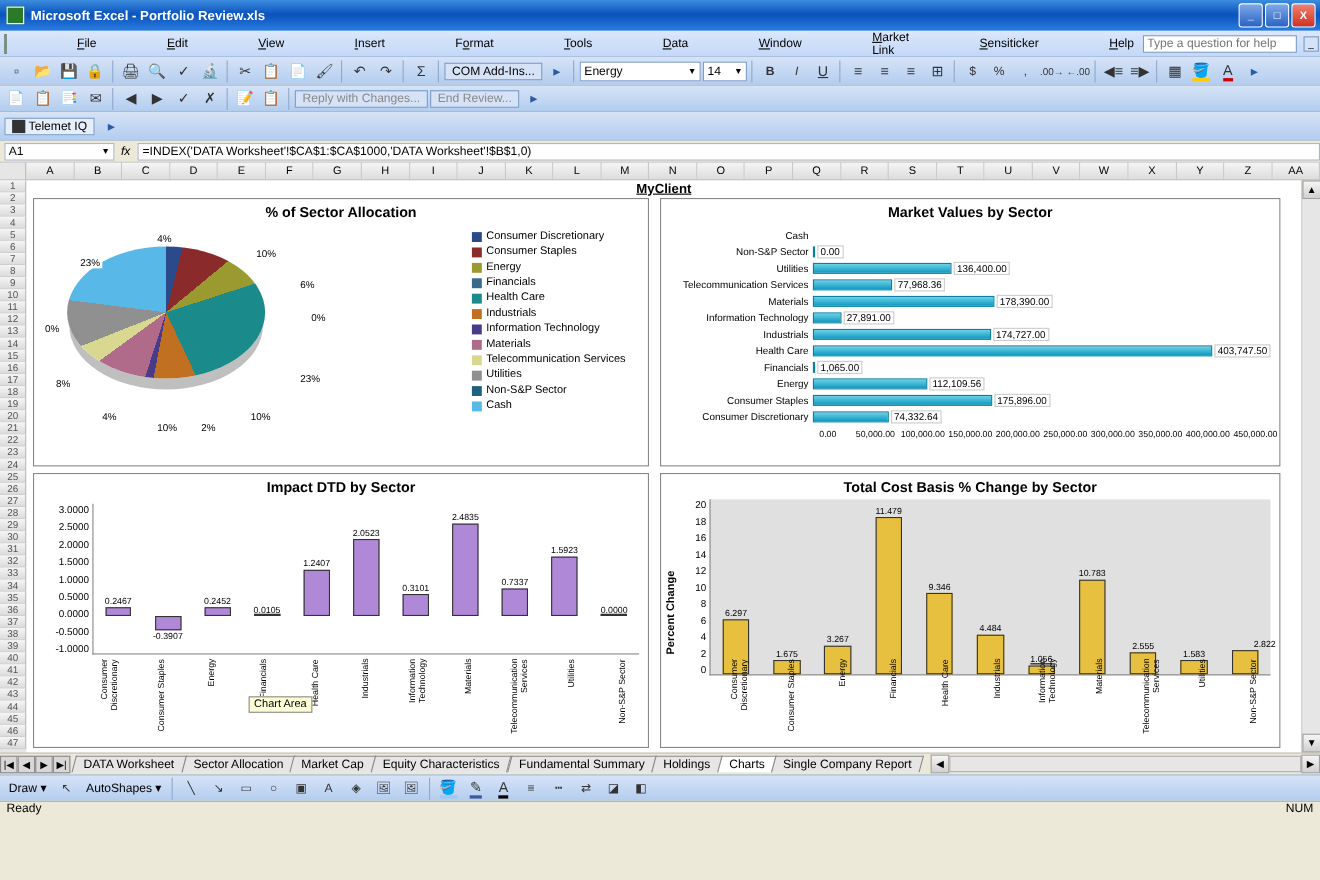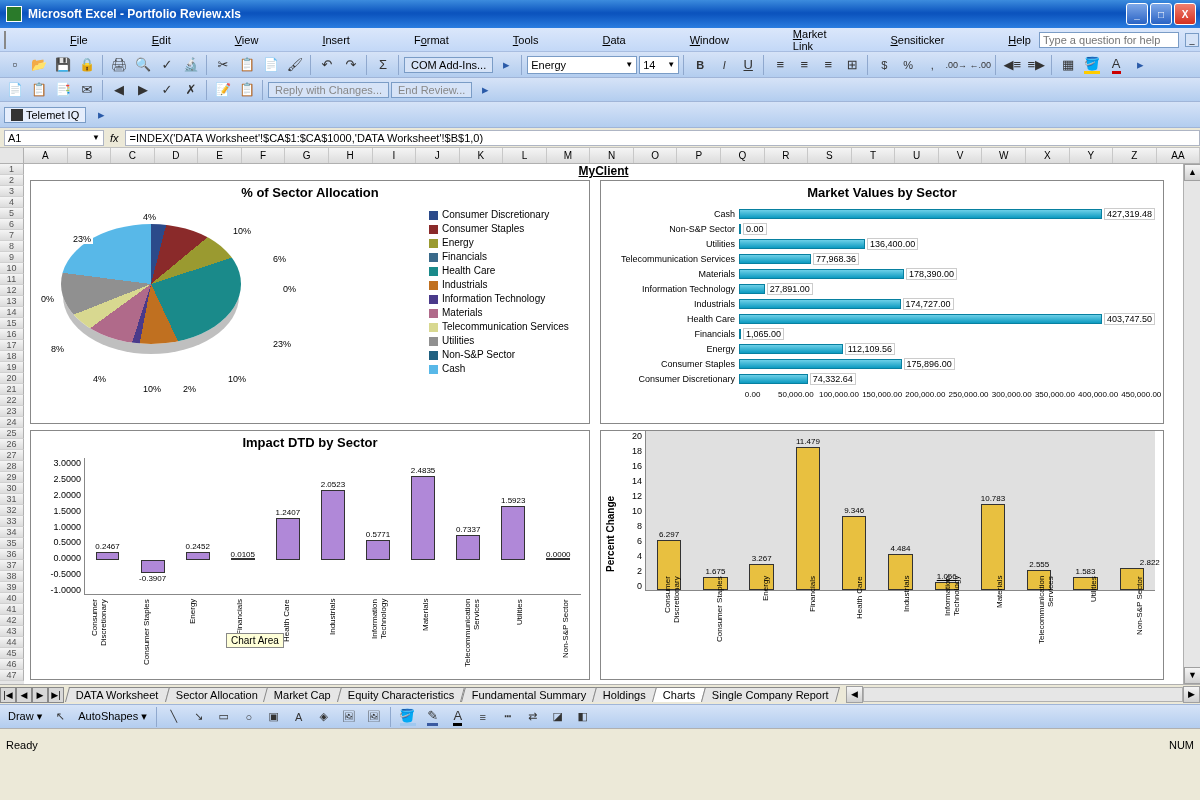--- a/index.html
+++ b/index.html
@@ -61,21 +61,21 @@
 .sheet-tab span { display: inline-block; transform: skewX(15deg); }
 .sheet-tab.active { background: #fff; font-weight: normal; }
 .hscroll { flex: 1; display: flex; align-items: center; margin-left: 8px; }
 .hscroll .htrack { flex: 1; height: 15px; background: #e6e6e6; border: 1px solid #b0b0b0; }
 
 
 .drawbar { height: 24px; background: linear-gradient(#d6e3f7,#b3cdef); display: flex; align-items: center; padding: 0 4px; gap: 3px; border-top: 1px solid #a0b5d8; font-size: 11px; }
 .drawbar .dtext { padding: 0 4px; }
 
 
-.statusbar { height: 20px; background: #ece9d8; border-top: 1px solid #b0b0b0; display: flex; align-items: center; padding: 16px 6px; font-size: 11px; }
+.statusbar { height: 20px; background: #ece9d8; border-top: 1px solid #b0b0b0; display: flex; align-items: flex-start; padding: 0 6px; font-size: 11px; }
 .statusbar .right { margin-left: auto; display: flex; gap: 20px; }
 
 
 .myclient-label { position: absolute; left: 0; right: 0; top: 0; text-align: center; font-weight: bold; font-size: 12px; text-decoration: underline; }
 .chart-box { position: absolute; border: 1px solid #888; background: #fff; }
 .chart-title { text-align: center; font-weight: bold; font-size: 13px; padding: 4px; }
 .pie3d { position: absolute; left: 30px; top: 20px; width: 180px; height: 120px; border-radius: 50%; }
 .pie-legend { position: absolute; right: 8px; top: 30px; font-size: 10px; line-height: 14px; }
 .pie-legend .li { display: flex; align-items: center; gap: 4px; }
 .pie-legend .sw { width: 9px; height: 9px; }
@@ -480,24 +480,20 @@
             </div>
           </div>
       </div>
     </div>
 
     <div class="chart-box" style="left:576px;top:16px;width:564px;height:244px">
       <div class="chart-title">Market Values by Sector</div>
       <div id="hbars" style="padding:2px 8px">
           <div class="hbar-row">
             <div class="hbar-cat">Cash</div>
-            <div style="flex: 1 1 0%; display: flex; align-items: center;">
-              <div class="hbar-bar" style="width: 94.9599%;"></div>
-              <div class="hbar-val">427,319.48</div>
-            </div>
           </div>
           <div class="hbar-row">
             <div class="hbar-cat">Non-S&amp;P Sector</div>
             <div style="flex: 1 1 0%; display: flex; align-items: center;">
               <div class="hbar-bar" style="width: 0%;"></div>
               <div class="hbar-val">0.00</div>
             </div>
           </div>
           <div class="hbar-row">
             <div class="hbar-cat">Utilities</div>
@@ -618,21 +614,21 @@
             <div class="vbar-col" style="height: 100%;">
               <div class="vbar-bar" style="background: rgb(176, 136, 216); position: absolute; bottom: 25%; height: 31.0175%; left: 20%; width: 60%;"></div>
               <div class="vbar-val" style="bottom: calc(56.0175% + 1px); left: 50%; transform: translateX(-50%);">1.2407</div>
             </div>
             <div class="vbar-col" style="height: 100%;">
               <div class="vbar-bar" style="background: rgb(176, 136, 216); position: absolute; bottom: 25%; height: 51.3075%; left: 20%; width: 60%;"></div>
               <div class="vbar-val" style="bottom: calc(76.3075% + 1px); left: 50%; transform: translateX(-50%);">2.0523</div>
             </div>
             <div class="vbar-col" style="height: 100%;">
               <div class="vbar-bar" style="background: rgb(176, 136, 216); position: absolute; bottom: 25%; height: 14.4275%; left: 20%; width: 60%;"></div>
-              <div class="vbar-val" style="bottom: calc(39.4275% + 1px); left: 50%; transform: translateX(-50%);">0.5771</div>
+              <div class="vbar-val" style="bottom: calc(39.4275% + 1px); left: 50%; transform: translateX(-50%);">0.3101</div>
             </div>
             <div class="vbar-col" style="height: 100%;">
               <div class="vbar-bar" style="background: rgb(176, 136, 216); position: absolute; bottom: 25%; height: 62.0875%; left: 20%; width: 60%;"></div>
               <div class="vbar-val" style="bottom: calc(87.0875% + 1px); left: 50%; transform: translateX(-50%);">2.4835</div>
             </div>
             <div class="vbar-col" style="height: 100%;">
               <div class="vbar-bar" style="background: rgb(176, 136, 216); position: absolute; bottom: 25%; height: 18.3425%; left: 20%; width: 60%;"></div>
               <div class="vbar-val" style="bottom: calc(43.3425% + 1px); left: 50%; transform: translateX(-50%);">0.7337</div>
             </div>
             <div class="vbar-col" style="height: 100%;">
@@ -655,20 +651,21 @@
           <div class="vbar-cat">Information Technology</div>
           <div class="vbar-cat">Materials</div>
           <div class="vbar-cat">Telecommunication Services</div>
           <div class="vbar-cat">Utilities</div>
           <div class="vbar-cat">Non-S&amp;P Sector</div>
         </div>
       <div class="chart-area-tooltip" style="left:195px;top:202px">Chart Area</div>
     </div>
 
     <div class="chart-box" style="left:576px;top:266px;width:564px;height:250px">
+      <div class="chart-title">Total Cost Basis % Change by Sector</div>
       <div style="display:flex;height:145px">
         <div class="ylabel-side">Percent Change</div>
         <div class="vbar-chart" style="flex:1;padding:0 8px 0 0">
           <div class="vbar-y" id="cost-y" style="width:25px">
               <div>20</div>
               <div>18</div>
               <div>16</div>
               <div>14</div>
               <div>12</div>
               <div>10</div>

